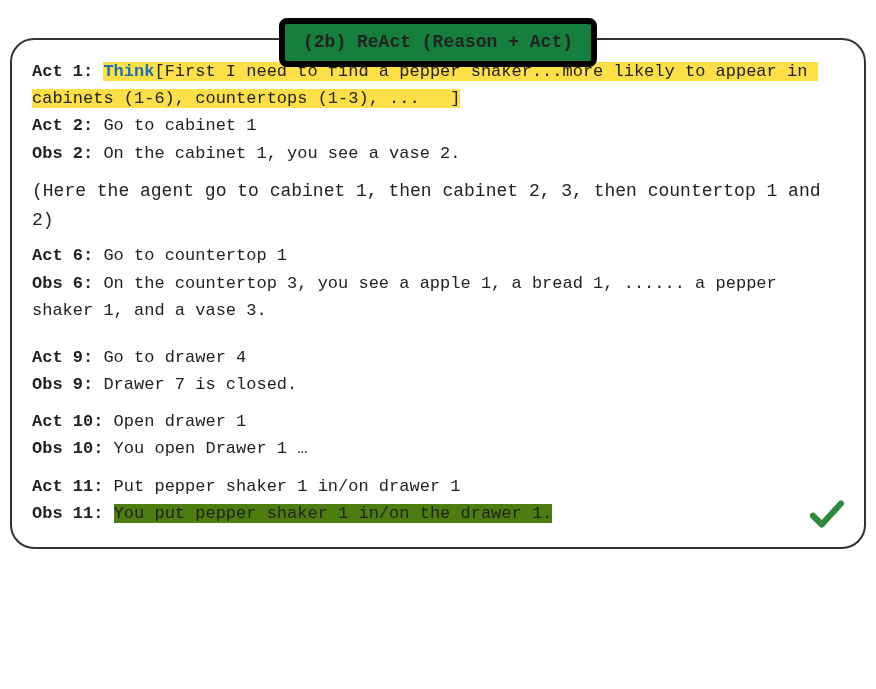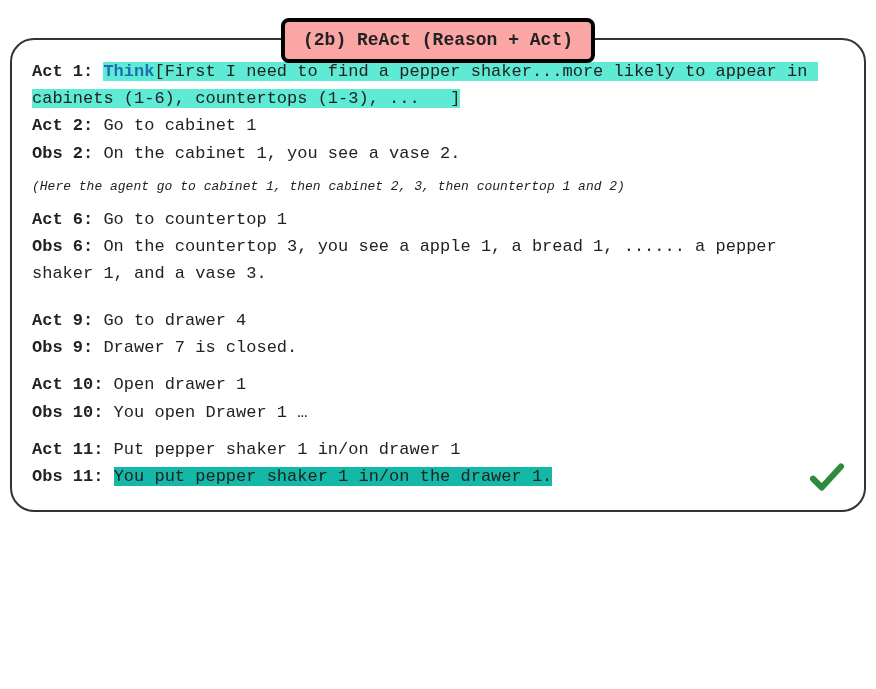--- a/index.html
+++ b/index.html
@@ -18,50 +18,49 @@
     border-radius: 24px;
     padding: 18px 20px 20px 20px;
     position: relative;
     margin-top: 18px;
   }
   .title-tab {
     position: absolute;
     top: -22px;
     left: 50%;
     transform: translateX(-50%);
-    background: #fca5a5;
-    border: 4px solid #000000;
+    background: #15803d;
+    border: 6px solid #000000;
     border-radius: 8px;
     padding: 4px 18px;
     font-weight: bold;
     font-size: 18px;
     white-space: nowrap;
   }
   .line {
     margin: 0;
     white-space: pre-wrap;
   }
   .label {
     font-weight: bold;
   }
   .think-kw {
     color: #1f6fb2;
     font-weight: bold;
   }
   .hl-blue {
-    background: #5eead4;
+    background: #fde047;
   }
   .hl-green {
-    background: #14b8a6;
+    background: #4d7c0f;
     text-align: right;
   }
   .note {
-    font-size: 13px;
+    font-size: 18px;
     margin: 10px 0 8px 0;
-    font-style: italic;
   }
   .spacer {
     height: 10px;
   }
   .check {
     position: absolute;
     right: 16px;
     bottom: 12px;
     width: 42px;
     height: 42px;

